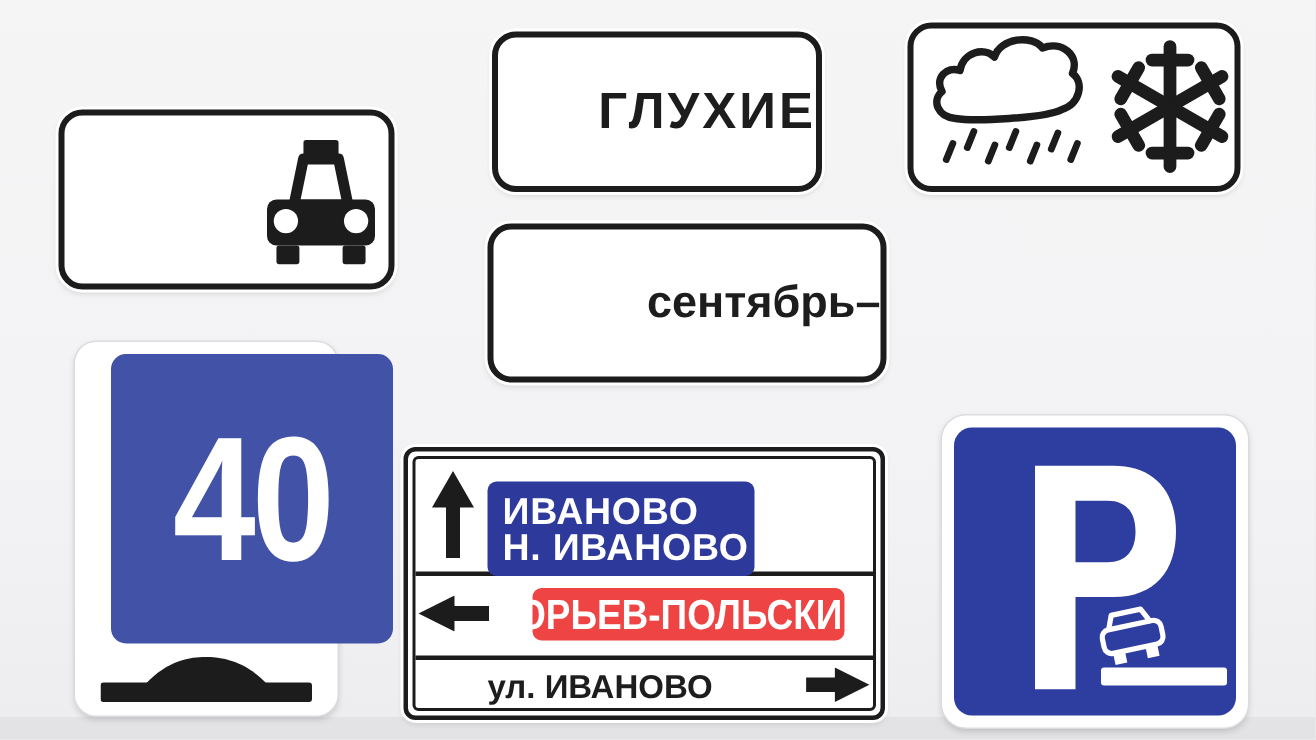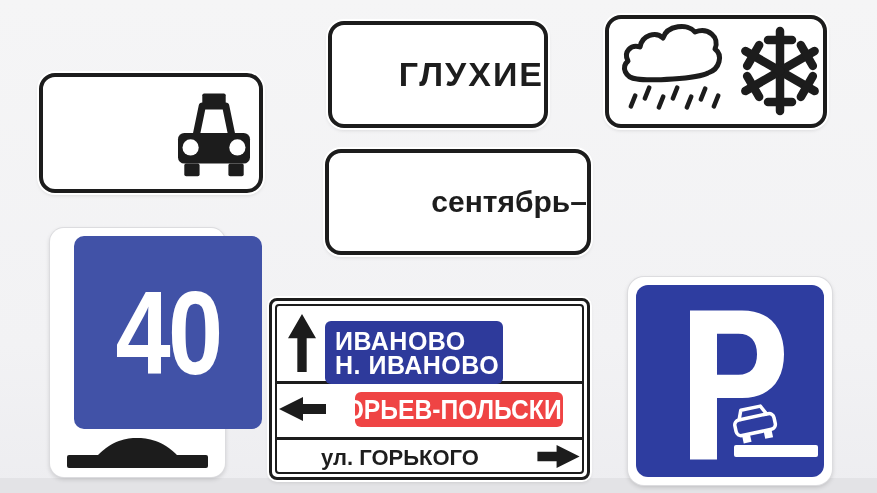--- a/index.html
+++ b/index.html
@@ -147,21 +147,21 @@
         <div>Н. ИВАНОВО</div>
       </div>
 
       <svg class="arrow" style="left:2px; top:91px;" width="47" height="24" viewBox="0 0 47 24">
         <path d="M0,12 L24,0 V7 H47 V17 H24 V24 Z" fill="#1c1c1c"></path>
       </svg>
       <div class="dest-plate" style="left:54px; top:86px; width:208px; height:35px; background:#ef4444; align-items:center; font-size:28px;margin-left:24px;">
         <div style="transform:scaleX(0.88); white-space:nowrap;">ЮРЬЕВ-ПОЛЬСКИЙ</div>
       </div>
 
-      <div style="position:absolute; left:23px; top:139px; width:200px; text-align:center; font-size:22px; font-weight:bold; color:#1d1d1d;">ул. ГОРЬКОГО</div>
+      <div style="position:absolute; left:23px; top:139px; width:200px; text-align:center; font-size:22px; font-weight:bold; color:#1d1d1d;">ул. ИВАНОВО</div>
       <svg class="arrow" style="left:260px; top:139px;" width="43" height="23" viewBox="0 0 44 24">
         <path d="M44,12 L20,0 V7 H0 V17 H20 V24 Z" fill="#1c1c1c"></path>
       </svg>
     </div>
   </div>
 
   <div class="card" style="left:628px; top:277px; width:204px; height:208px; border-radius:16px;">
     <div class="bluebox" style="left:8px; top:8px; width:188px; height:192px; background:#2e3da0; border-radius:12px;">
       <svg class="p-letter-wrap" style="left:54px; top:22px;" width="94" height="156" viewBox="0 0 101 160">
         <path fill-rule="evenodd" fill="#ffffff" d="M0,0 H56 C86,0 101,19 101,47 C101,75 86,94 56,94 H29 V160 H0 Z

